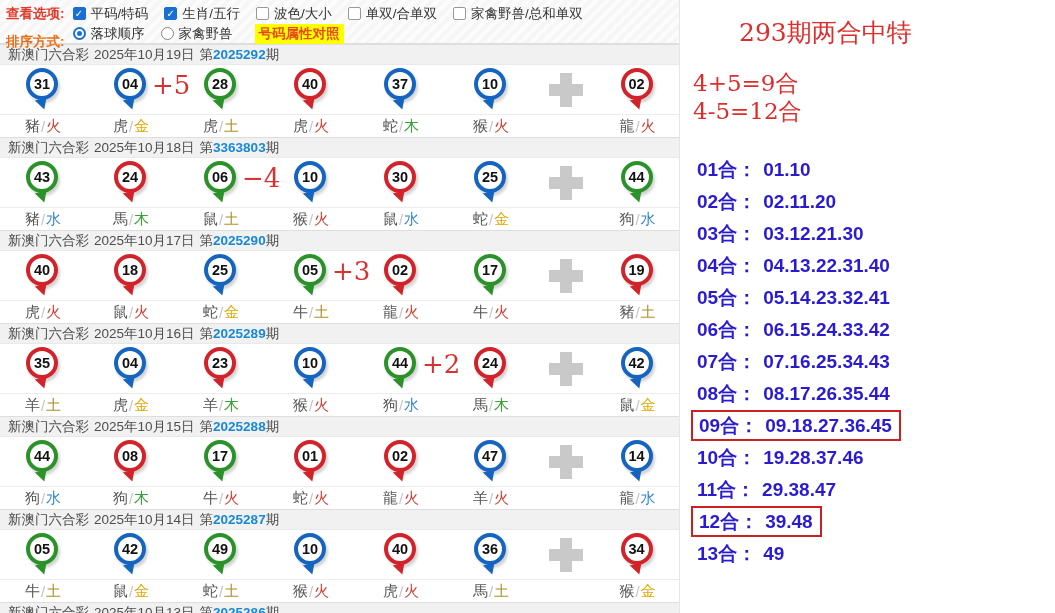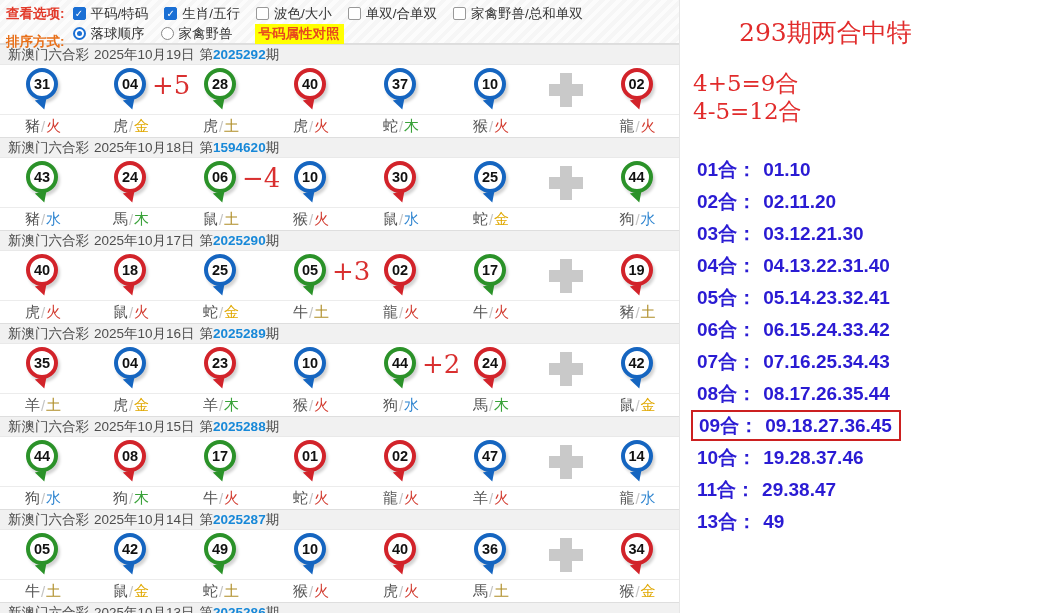--- a/index.html
+++ b/index.html
@@ -219,21 +219,21 @@
     <span class="sl">/</span>
     <span class="el" style="color: rgb(210, 58, 46);">火</span>
   </div>
           </div>
   </div>
         <div class="draw">
     <div class="draw-header">
       <span class="dh-name">新澳门六合彩</span>
       <span class="dh-date">2025年10月18日</span>
       <span class="dh-pp">第</span>
-      <b class="dh-period">1594620</b>
+      <b class="dh-period">3363803</b>
       <span class="dh-ps">期</span>
     </div>
     <div class="balls-row">
             <div class="cell">
     <div class="ball">
       <div class="ball-c" style="border-color: rgb(43, 146, 41);">
         <span>43</span>
       </div>
       <span class="ball-tail" style="border-top-color: rgb(43, 146, 41);"></span>
     </div>
@@ -810,18 +810,21 @@
   </div>
         <div class="he-item boxed">
     <span class="he-inner"><span>09合</span><span class="he-colon">：</span><span>09.18.27.36.45</span></span>
   </div>
         <div class="he-item">
     <span class="he-inner"><span>10合</span><span class="he-colon">：</span><span>19.28.37.46</span></span>
   </div>
         <div class="he-item">
     <span class="he-inner"><span>11合</span><span class="he-colon">：</span><span>29.38.47</span></span>
   </div>
+        <div class="he-item boxed">
+    <span class="he-inner"><span>12合</span><span class="he-colon">：</span><span>39.48</span></span>
+  </div>
         <div class="he-item">
     <span class="he-inner"><span>13合</span><span class="he-colon">：</span><span>49</span></span>
   </div>
       </div>
   </div>
 </div>
 
 </body></html>

